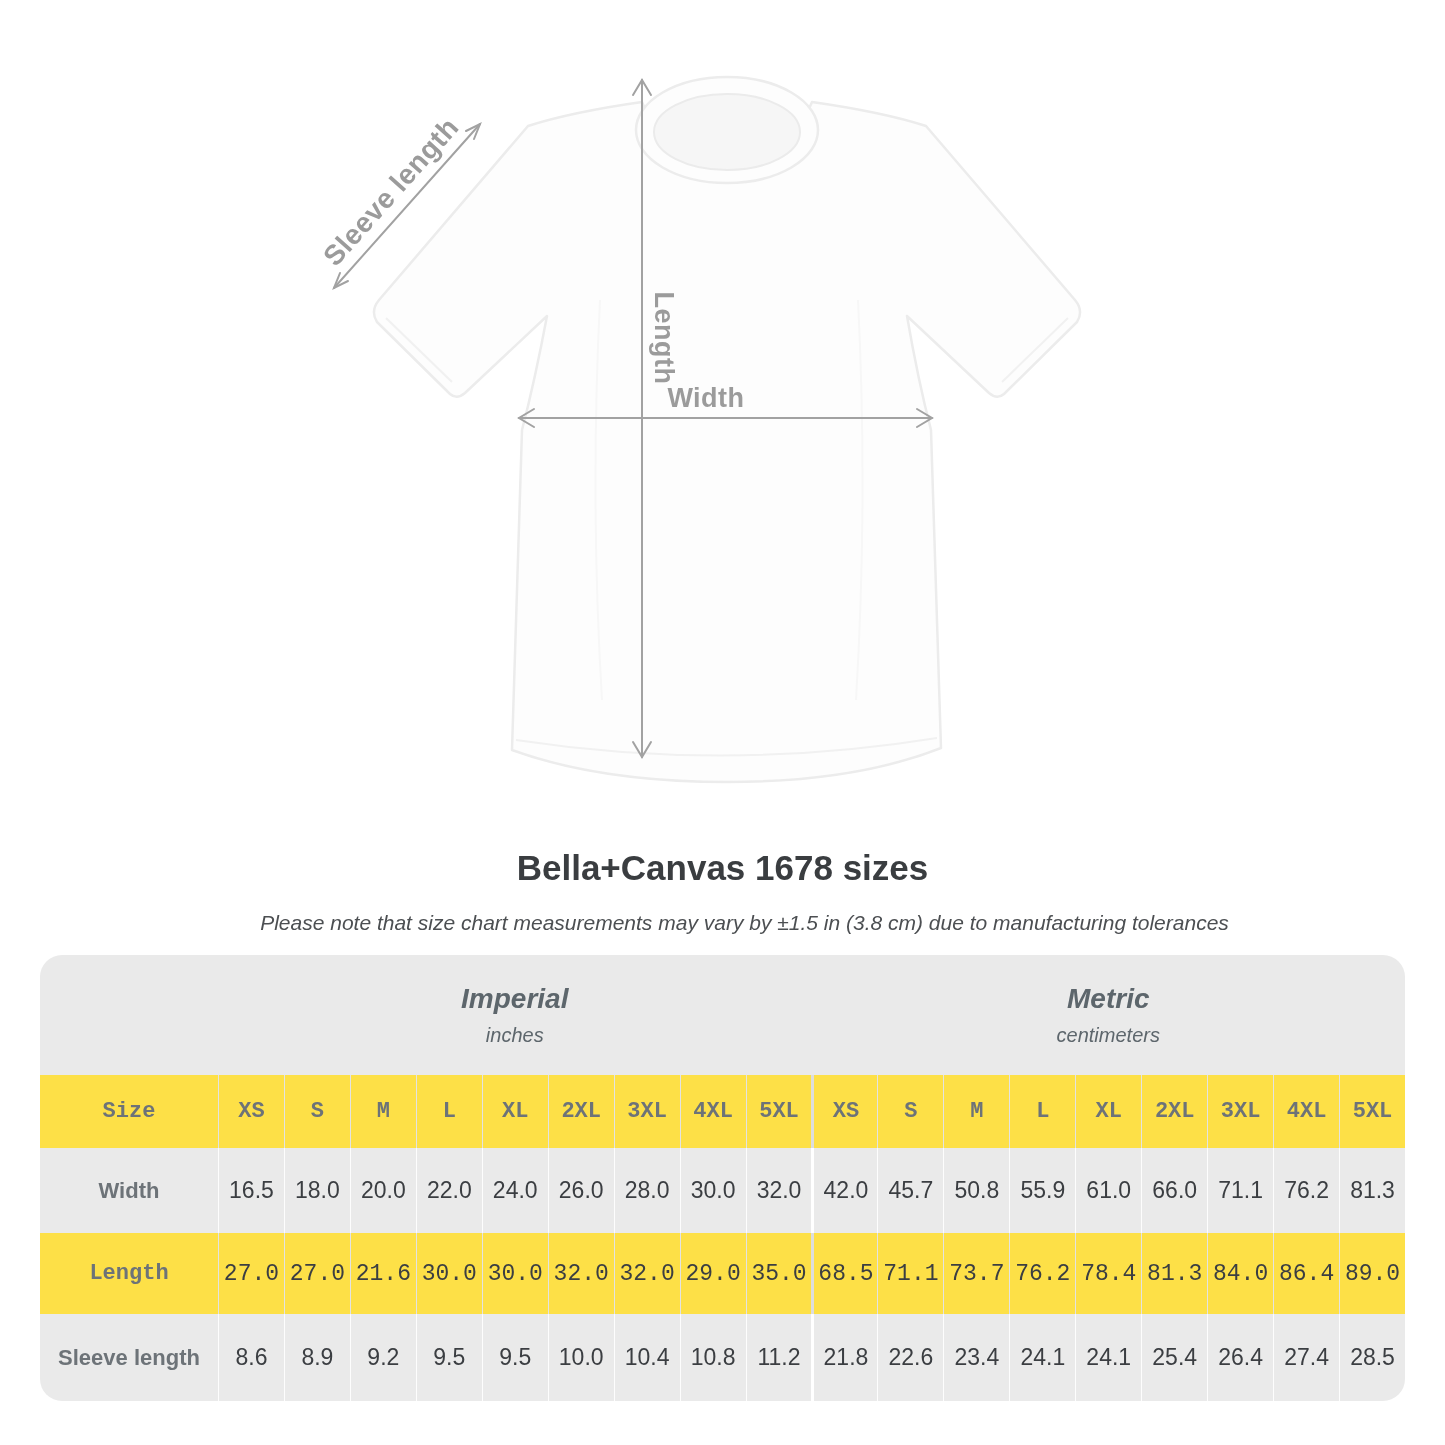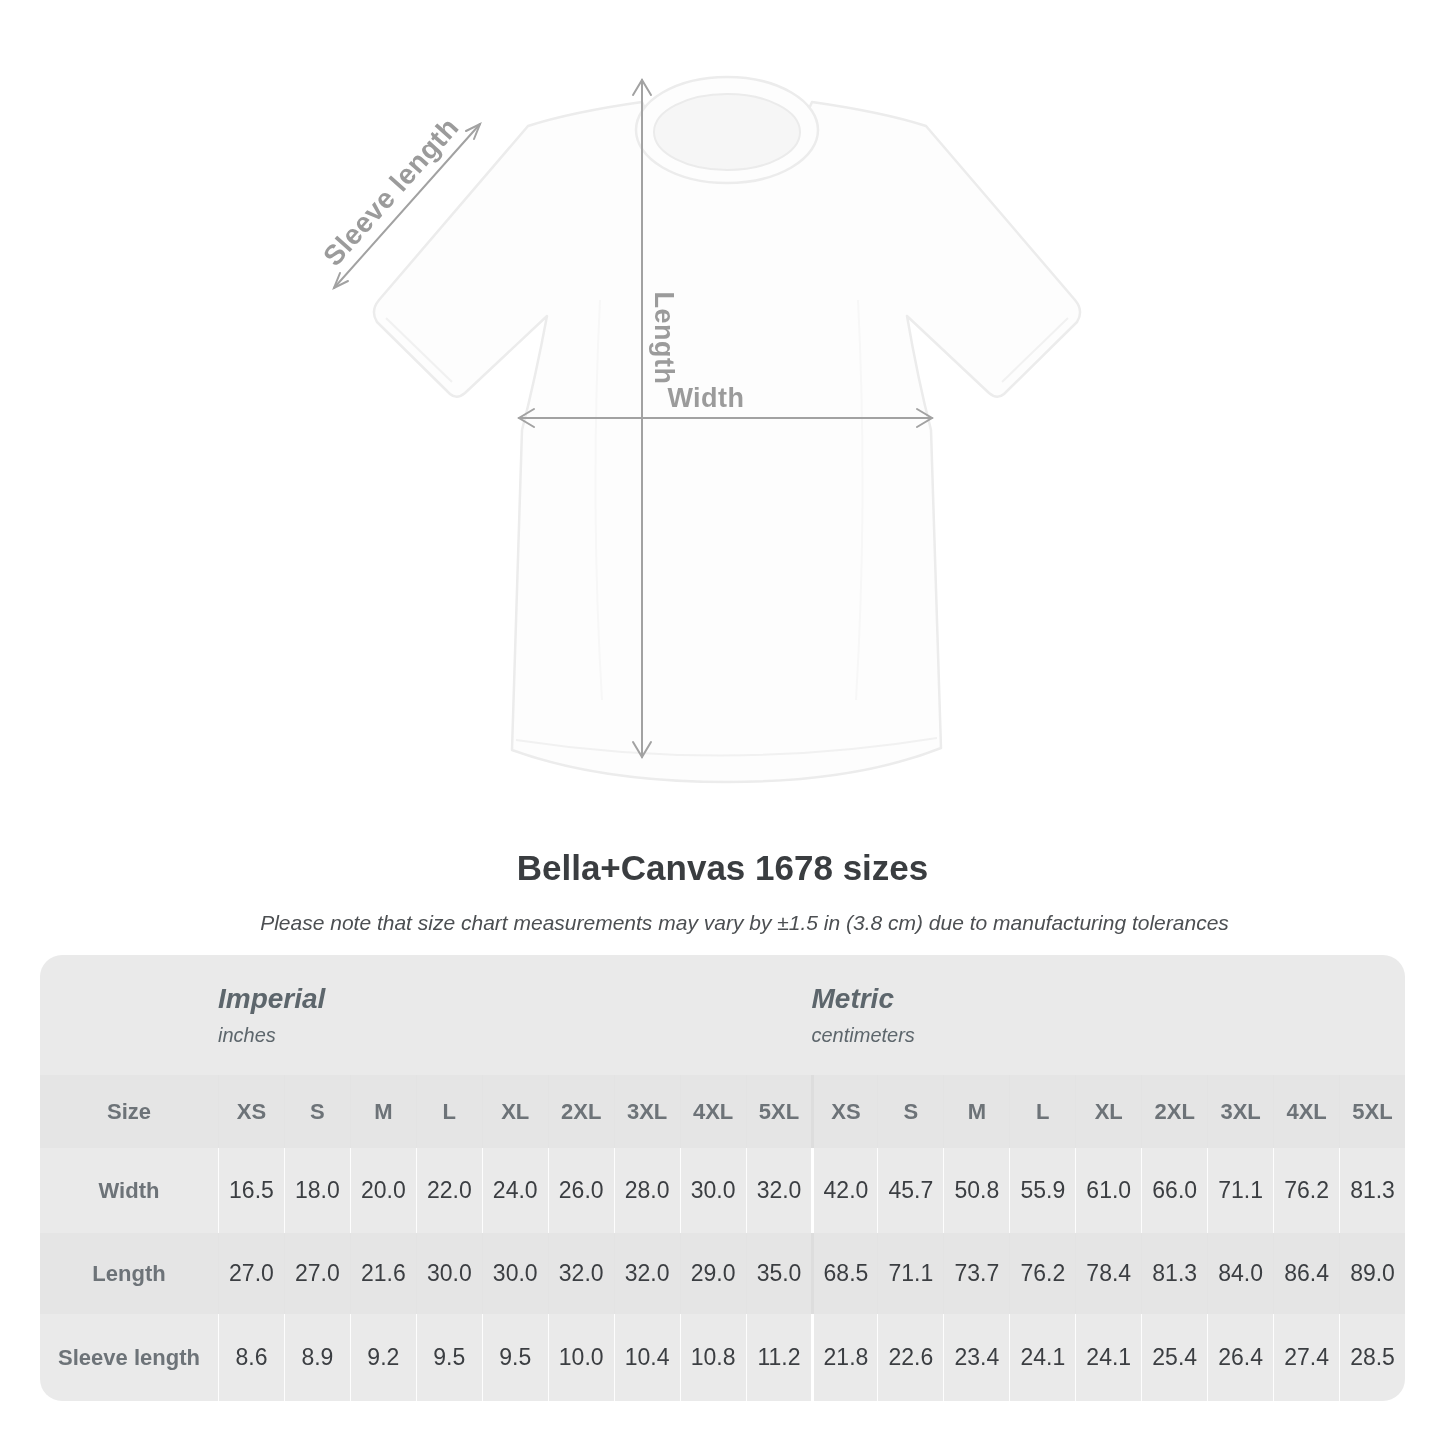--- a/index.html
+++ b/index.html
@@ -33,41 +33,41 @@
     position:absolute; left:40px; top:955px; width:1365px;
     border-radius:22px; overflow:hidden;
     background:#ffffff;
   }
   .t-row {
     display:grid;
     grid-template-columns:178px repeat(18, 1fr);
     width:100%;
   }
   .t-row.gray { background:#eaeaea; }
-  .t-row.white { background:#e5e5e5; }
+  .t-row.white { background:#fde047;font-family:Liberation Mono, monospace; }
   .group-row { height:120px; }
   .sizes-row { height:73px; }
   .r0 { height:85px; }
   .r1 { height:81px; }
   .r2 { height:87px; }
   .cell {
     display:flex; align-items:center; justify-content:center;
     min-width:0;
   }
   .t-row.white .cell { border-left:1px solid #e3e3e3; }
   .t-row.gray  .cell { border-left:1px solid rgba(255,255,255,0.9); }
   .t-row .cell:first-child { border-left:none; }
   .t-row.white .cell.boundary { border-left:3px solid #dddddd; }
   .t-row.gray  .cell.boundary { border-left:3px solid #ffffff; }
   .label-cell { font-size:22px; font-weight:700; color:#6d7378; }
   .size-label { font-size:22px; font-weight:700; color:#6d7378; }
   .num { font-size:23px; color:#3b3e42; }
   .group-block {
     display:flex; flex-direction:column;
-    justify-content:center; gap:9px;
+    align-items:center; justify-content:center; gap:9px;
   }
   .group-block.imperial { grid-column:2 / span 9; }
   .group-block.metric   { grid-column:11 / span 9; }
   .group-title { font-size:28px; font-weight:700; font-style:italic; color:#5d666c; }
   .group-sub   { font-size:20px; font-style:italic; color:#5d666c; }
 </style>
 </head>
 <body>
 
 <div class="page">

